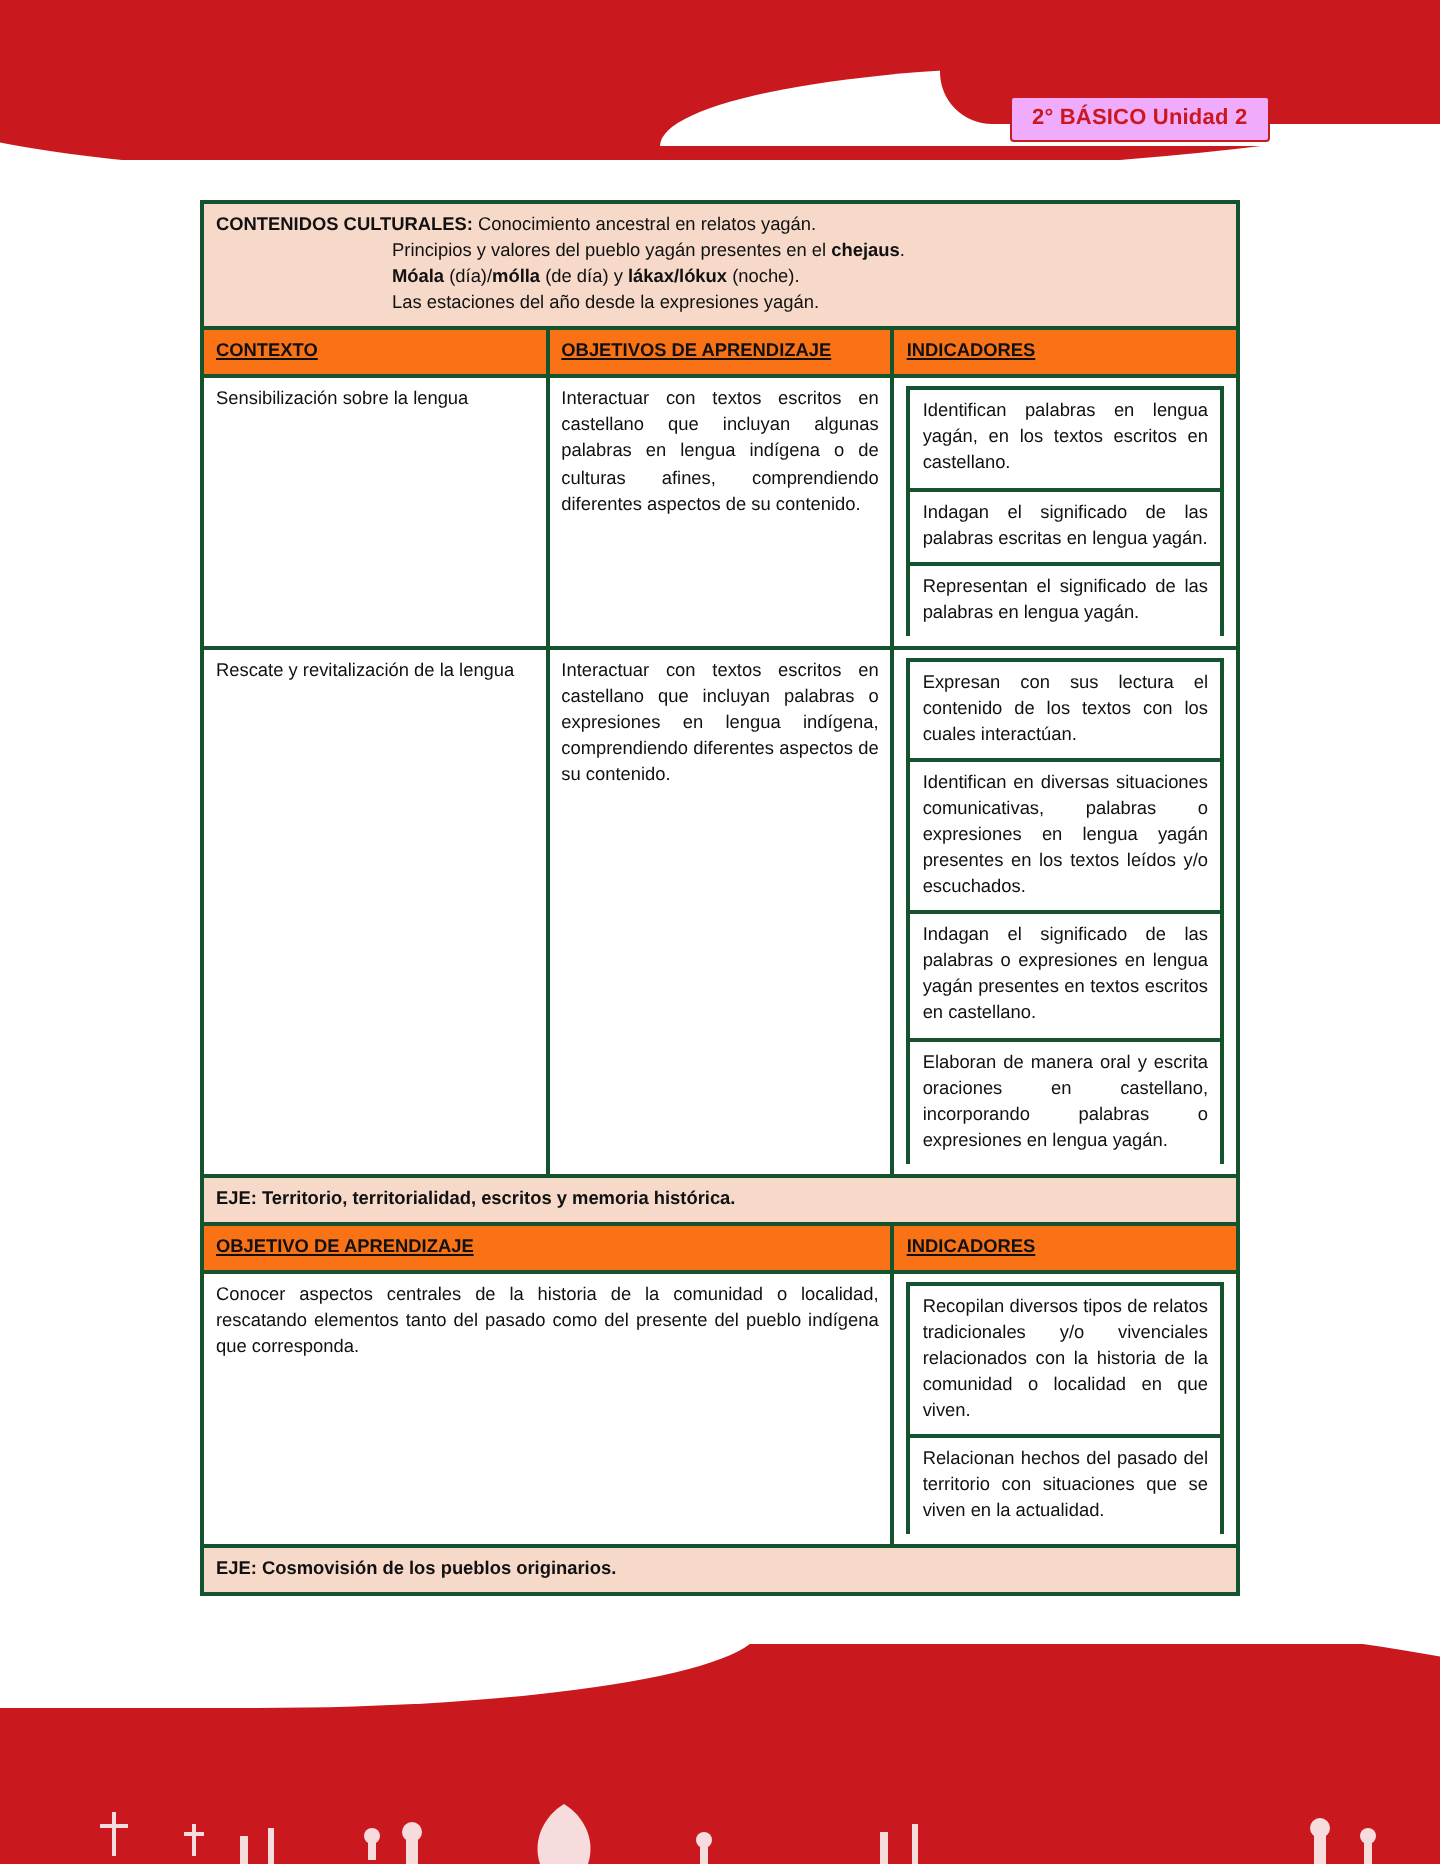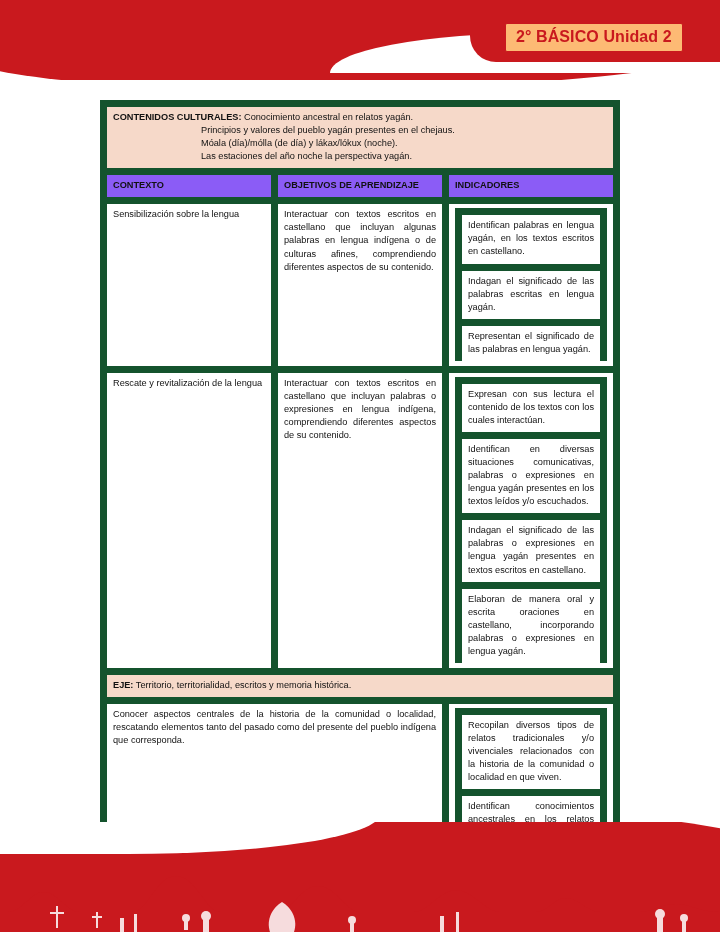--- a/index.html
+++ b/index.html
@@ -52,28 +52,28 @@
     position: absolute;
     top: 0;
     left: 470px;
     width: 250px;
     height: 62px;
     background: #c9191e;
     border-radius: 0 0 0 26px;
   }
   .unit-badge {
     position: absolute;
-    top: 23px;
+    top: 48px;
     left: 505px;
     padding: 4px 10px 5px 10px;
-    background: #fdba74;
+    background: #f0abfc;
     border: 1px solid #c9191e;
     border-radius: 2px;
     color: #c9191e;
-    font-size: 16px;
+    font-size: 11px;
     font-weight: bold;
     letter-spacing: 0.1px;
     white-space: nowrap;
   }
   .header-thin-line {
     position: absolute;
     top: 44px;
     left: 150px;
     width: 130px;
     height: 3px;
@@ -126,36 +126,37 @@
     top: 100px;
     left: 100px;
     width: 520px;
   }
   table.main {
     width: 520px;
     border-collapse: collapse;
     table-layout: fixed;
   }
   table.main td {
-    border: 7px solid #14532d;
+    border: 2px solid #14532d;
     vertical-align: top;
     padding: 4px 6px 5px 6px;
     font-size: 9.2px;
     line-height: 1.42;
     color: #111111;
   }
   .band-cell {
     background: #f6d9c9;
     font-weight: bold;
     font-size: 9.2px;
   }
   .band-cell .normal { font-weight: normal; }
   .hdr {
-    background: #8b5cf6;
+    background: #f97316;
     font-weight: bold;
+    text-decoration: underline;
   }
   .just {
     text-align: justify;
     text-justify: inter-word;
   }
   .cult-line { display: block; }
   .indent { padding-left: 88px; display: block; }
   .nested {
     width: 100%;
     border-collapse: collapse;
@@ -164,21 +165,21 @@
   .nested td {
     border: 0;
     border-bottom: 1px solid #c9191e;
     padding: 4px 6px 5px 6px;
     font-size: 9.2px;
     line-height: 1.42;
     vertical-align: top;
   }
   .nested tr:last-child td { border-bottom: 0; }
   td.nopad { padding: 0; }
-  .b { font-weight: normal; }
+  .b { font-weight: bold; }
 </style>
 </head>
 <body>
 
 <div class="header-wrap">
   <div class="header-band"></div>
   <div class="header-curve"></div>
   <div class="header-white-notch"></div>
   <div class="header-red-right"></div>
   <div class="header-thin-line"></div>
@@ -188,21 +189,21 @@
 <div class="doc">
 
   <table class="main">
 
     <tbody>
         <tr>
       <td colspan="3" class="band-cell">
         <span class="cult-line"><span>CONTENIDOS CULTURALES:</span> <span class="normal">Conocimiento ancestral en relatos yagán.</span></span>
         <span class="cult-line indent normal"><span>Principios y valores del pueblo yagán presentes en el </span><span class="b">chejaus</span><span>.</span></span>
         <span class="cult-line indent normal"><span class="b">Móala</span><span> (día)/</span><span class="b">mólla</span><span> (de día) y </span><span class="b">lákax/lókux</span><span> (noche).</span></span>
-        <span class="cult-line indent normal">Las estaciones del año noche la perspectiva yagán.</span>
+        <span class="cult-line indent normal">Las estaciones del año desde la expresiones yagán.</span>
       </td>
     </tr>
 
 
     <tr>
       <td class="hdr" style="width:88px">CONTEXTO</td>
       <td class="hdr" style="width:168px">OBJETIVOS DE APRENDIZAJE</td>
       <td class="hdr" style="width:264px">INDICADORES</td>
     </tr>
 
@@ -248,31 +249,32 @@
             </table>
       </td>
     </tr>
 
     <tr>
       <td colspan="3" class="band-cell">
         <span>EJE:</span><span class="b"> Territorio, territorialidad, escritos y memoria histórica.</span>
       </td>
     </tr>
 
+    <tr>
+      <td colspan="2" class="hdr">OBJETIVO DE APRENDIZAJE</td>
+      <td class="hdr">INDICADORES</td>
+    </tr>
 
     <tr>
       <td colspan="2" class="just">Conocer aspectos centrales de la historia de la comunidad o localidad, rescatando elementos tanto del pasado como del presente del pueblo indígena que corresponda.</td>
       <td class="nopad">
         <table class="nested">
           <tbody>
                 <tr>
                   <td class="just">Recopilan diversos tipos de relatos tradicionales y/o vivenciales relacionados con la historia de la comunidad o localidad en que viven.</td>
-                </tr>
-          <tr>
-                  <td class="just">Identifican conocimientos ancestrales en los relatos recopilados, leídos y/o escuchados.</td>
                 </tr>
           <tr>
                   <td class="just">Relacionan hechos del pasado del territorio con situaciones que se viven en la actualidad.</td>
                 </tr>
         </tbody>
             </table>
       </td>
     </tr>
 
     <tr>

